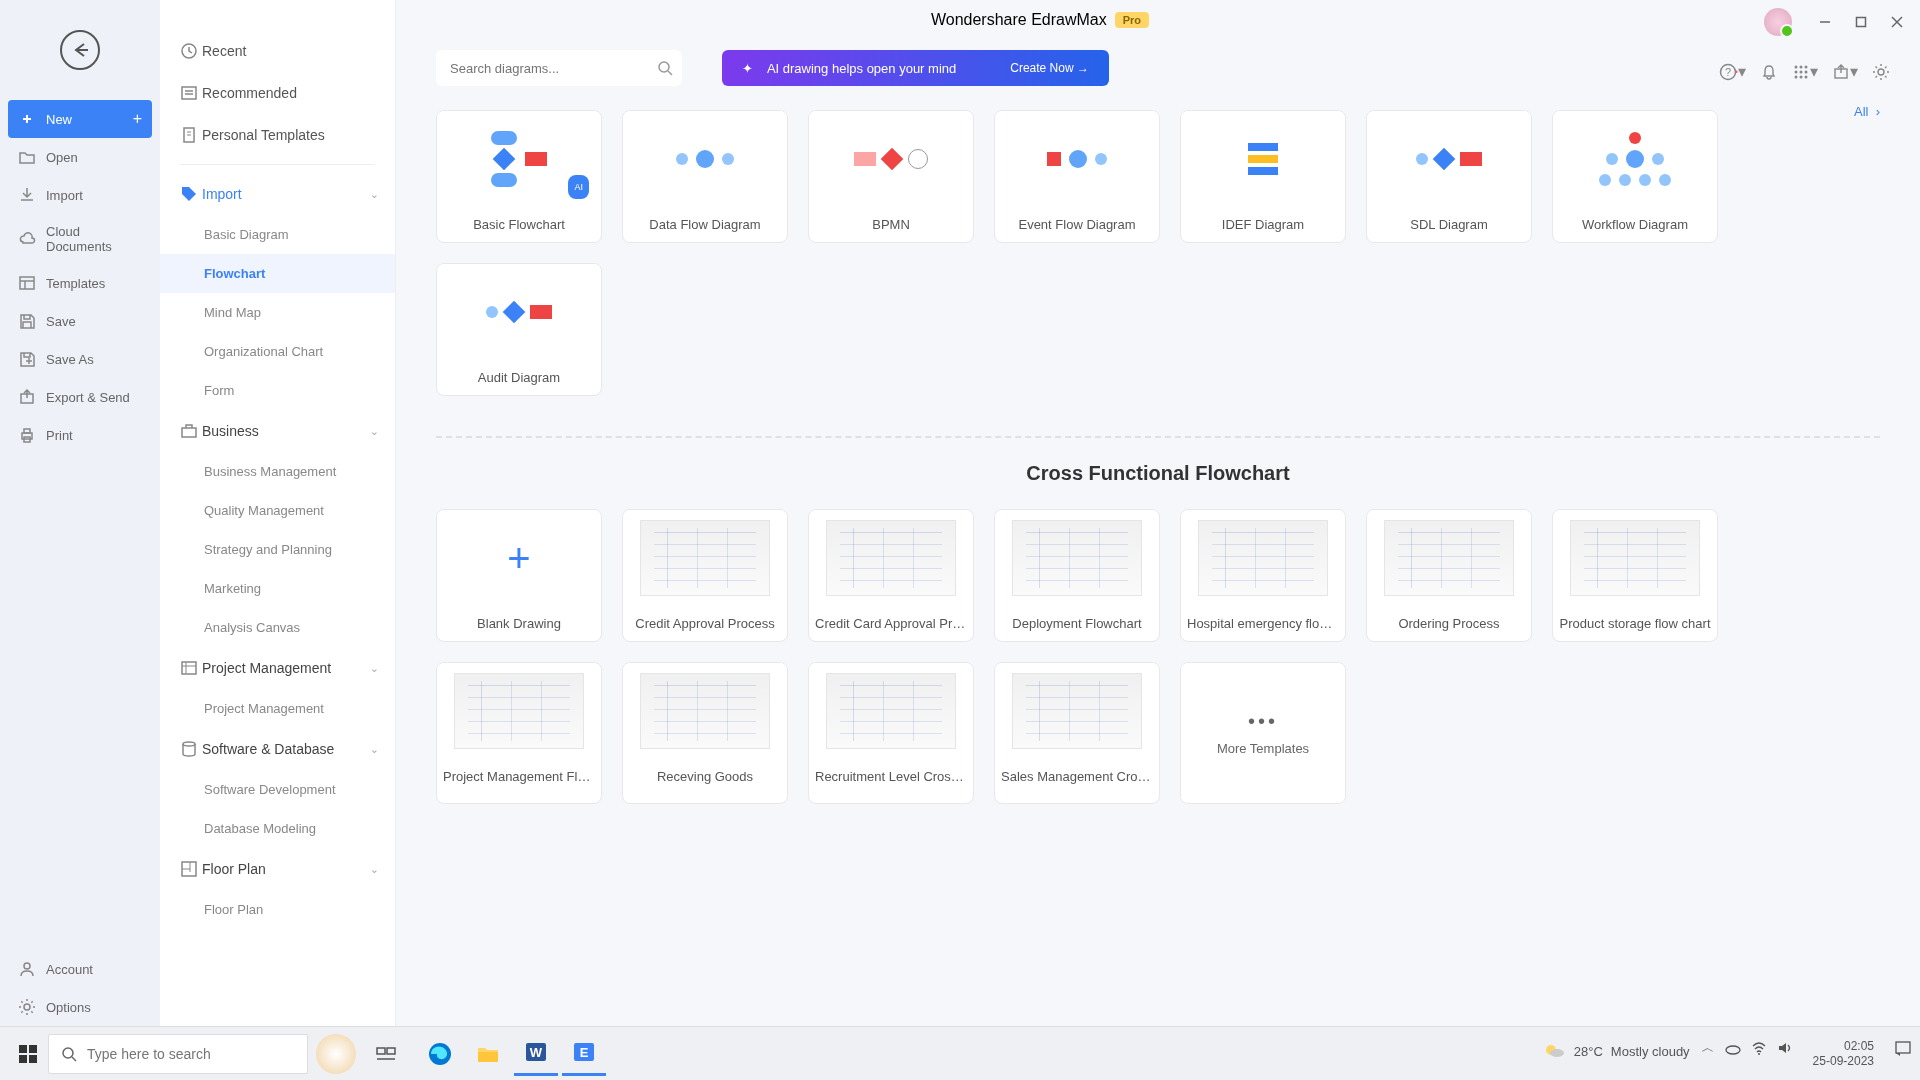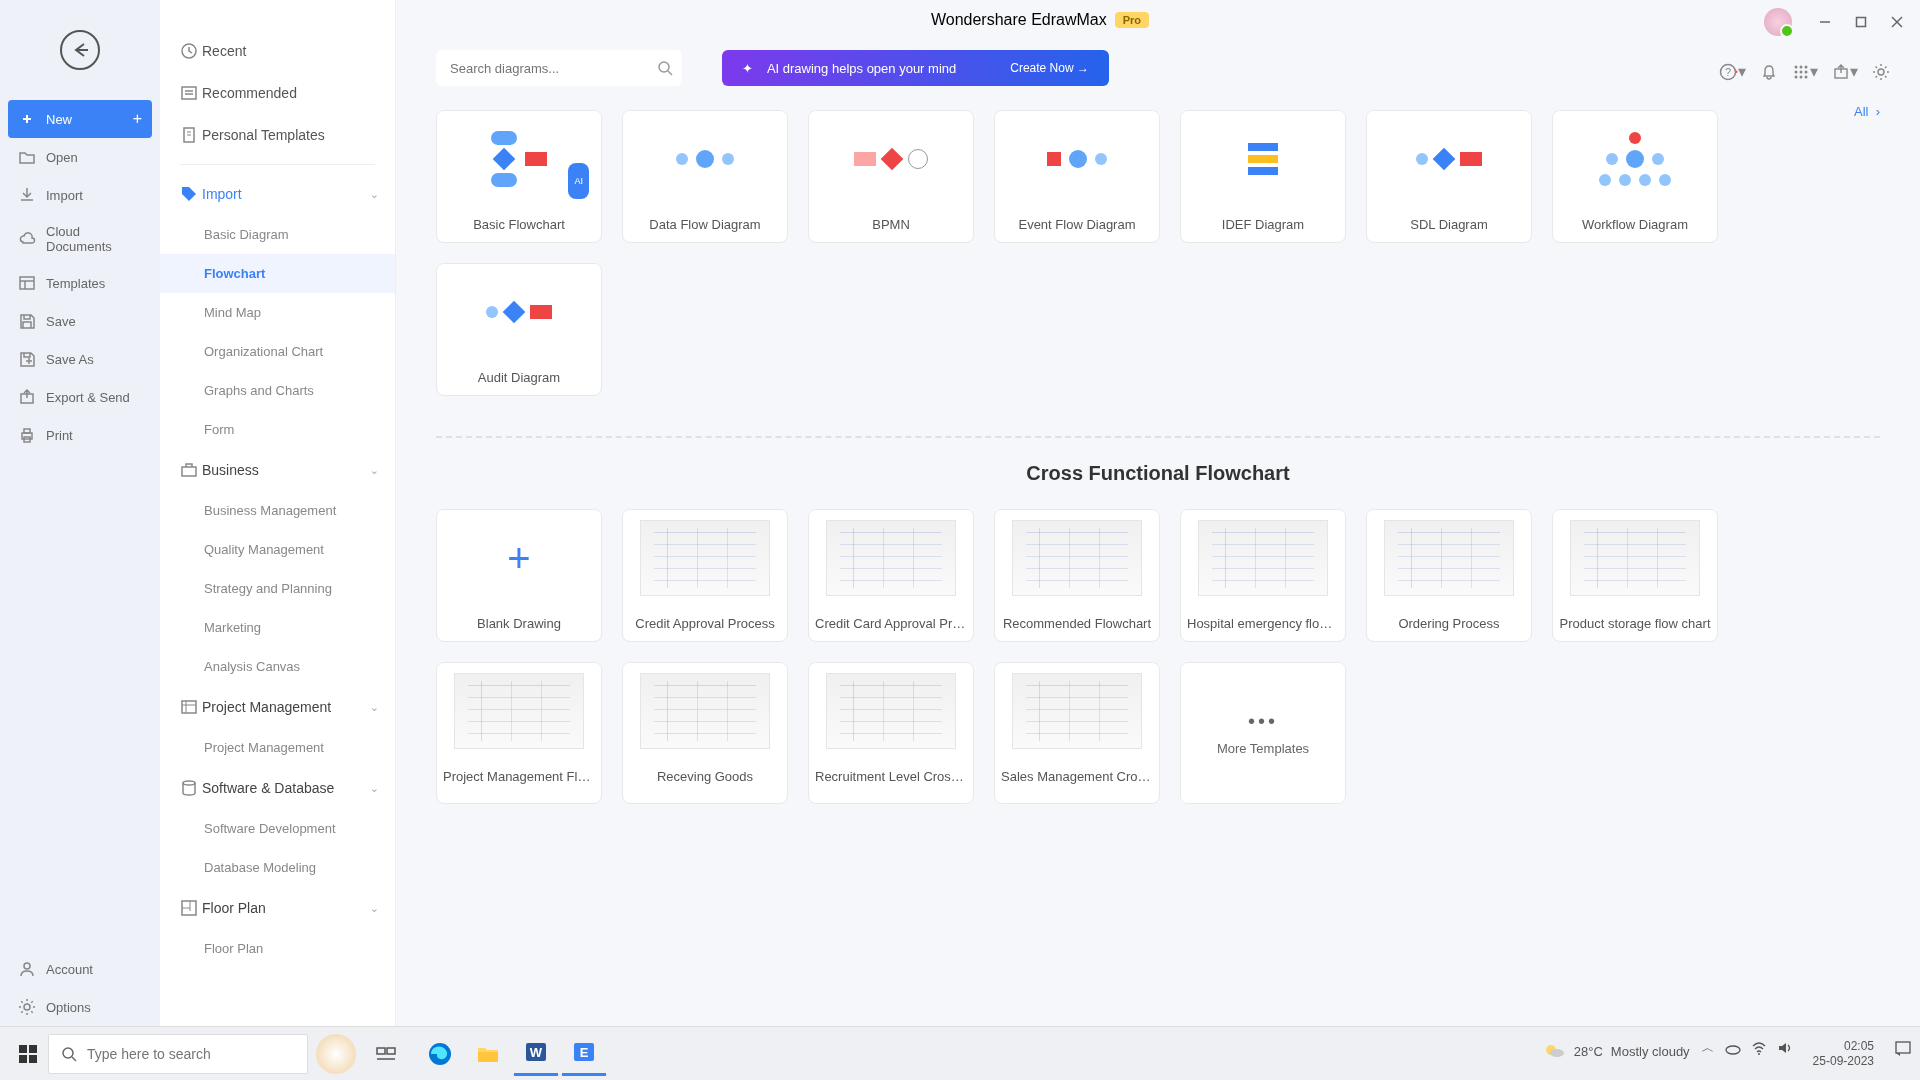--- a/index.html
+++ b/index.html
@@ -69,21 +69,21 @@
 
 
 .shape-group { display: flex; gap: 8px; align-items: center; }
 .shp { width: 18px; height: 18px; }
 .shp.circle { border-radius: 50%; background: #60a5fa; }
 .shp.circle.sm { width: 12px; height: 12px; background: #93c5fd; }
 .shp.diamond { transform: rotate(45deg); background: #3b82f6; width: 16px; height: 16px; }
 .shp.rect { background: #ef4444; width: 22px; height: 14px; }
 .shp.rect.blue { background: #3b82f6; }
 .shp.rounded { border-radius: 10px; background: #60a5fa; width: 26px; height: 14px; }
-.ai-tag { position: absolute; bottom: 8px; right: 12px; background: #3b82f6; color: #fff; font-size: 9px; padding: 13px 6px; border-radius: 8px; }
+.ai-tag { position: absolute; bottom: 8px; right: 12px; background: #3b82f6; color: #fff; font-size: 9px; padding: 7px 6px; border-radius: 8px; }
 
 
 .taskbar { position: absolute; bottom: 0; left: 0; right: 0; height: 54px; background: #eef0f4; border-top: 1px solid #ddd; display: flex; align-items: center; padding: 0 8px; }
 .start-btn { width: 40px; height: 40px; display: flex; align-items: center; justify-content: center; cursor: pointer; }
 .search-task { display: flex; align-items: center; background: #fff; height: 40px; width: 260px; border-radius: 2px; padding: 0 12px; gap: 10px; border: 1px solid #ddd; }
 .search-task input { border: none; outline: none; flex: 1; font-size: 14px; }
 .task-icons { display: flex; gap: 4px; margin-left: 10px; }
 .task-icon { width: 44px; height: 44px; display: flex; align-items: center; justify-content: center; cursor: pointer; }
 .task-icon.active { border-bottom: 3px solid #3b82f6; }
 .task-right { margin-left: auto; display: flex; align-items: flex-start; gap: 12px; color: #555; font-size: 13px; }
@@ -271,23 +271,20 @@
         <span>Basic Diagram</span>
       </div>
       <div class="nav-item sub active">
         <span>Flowchart</span>
       </div>
       <div class="nav-item sub">
         <span>Mind Map</span>
       </div>
       <div class="nav-item sub">
         <span>Organizational Chart</span>
-      </div>
-      <div class="nav-item sub">
-        <span>Graphs and Charts</span>
       </div>
       <div class="nav-item sub">
         <span>Form</span>
       </div>
       <div class="nav-item header">
         <svg width="18" height="18">
           <rect x="2" y="6" width="14" height="9" fill="none" stroke="#888" stroke-width="1.5"></rect>
           <path d="M6 6 L6 3 L12 3 L12 6" fill="none" stroke="#888" stroke-width="1.5"></path>
         </svg>
         <span>Business</span>
@@ -518,21 +515,21 @@
       <div class="template-card">
         <div class="template-thumb">
           <div class="thumb-img"></div>
         </div>
         <div class="template-label">Credit Card Approval Proc...</div>
       </div>
       <div class="template-card">
         <div class="template-thumb">
           <div class="thumb-img"></div>
         </div>
-        <div class="template-label">Recommended Flowchart</div>
+        <div class="template-label">Deployment Flowchart</div>
       </div>
       <div class="template-card">
         <div class="template-thumb">
           <div class="thumb-img"></div>
         </div>
         <div class="template-label">Hospital emergency flow c...</div>
       </div>
       <div class="template-card">
         <div class="template-thumb">
           <div class="thumb-img"></div>

